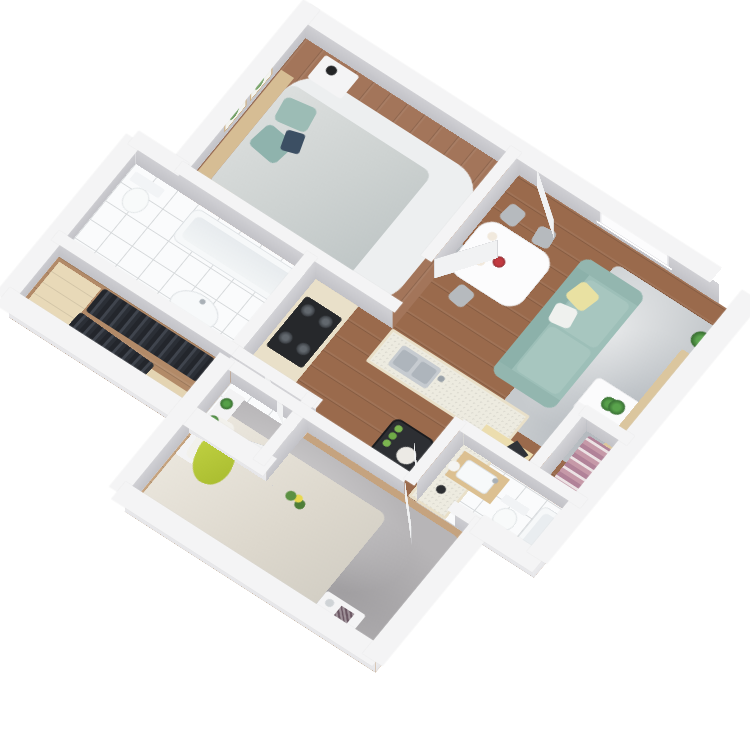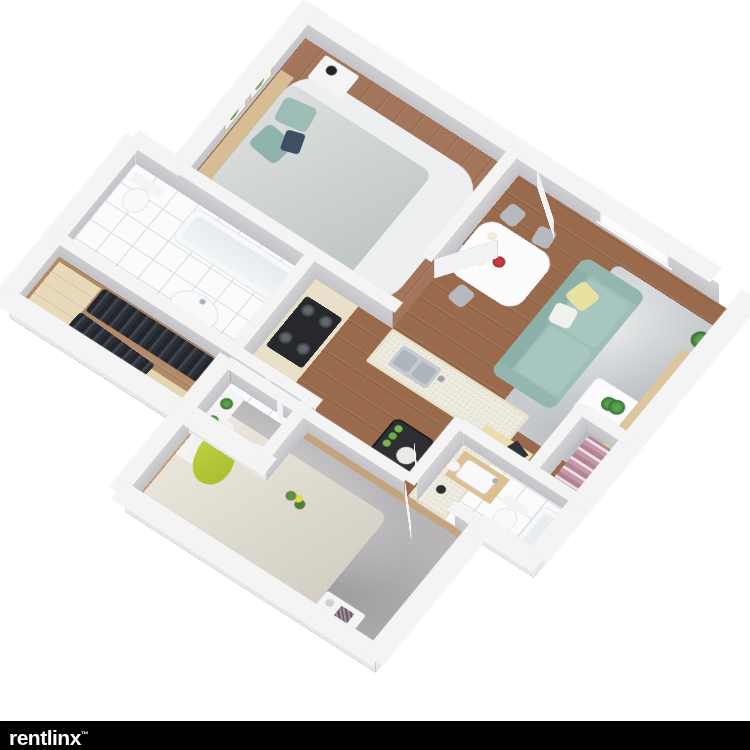--- a/index.html
+++ b/index.html
@@ -226,16 +226,13 @@
 
     <div style="left:560px;top:198px;width:44px;height:76px;border-radius:4px;background:repeating-linear-gradient(0deg,#c699a8 0 5px,#ece2e4 5px 8px,#b18298 8px 13px);transform:translateZ(2px);"></div>
     <div style="left:470px;top:248px;width:58px;height:26px;background:#ecddae;transform:translateZ(1.5px);"></div>
     <div style="left:502px;top:248px;width:20px;height:20px;background:#2f3237;transform:translateZ(2.5px) rotateZ(20deg);"></div>
     <div style="left:606px;top:198px;transform:rotateZ(86deg);">
       <div class="panel" style="width:62px;"></div>
     </div>
 
   </div>
 
-  <div id="footer">
-    <span id="logo"><span>rentlinx</span><sup>™</sup></span>
-  </div>
 </div>
 
 </body></html>

